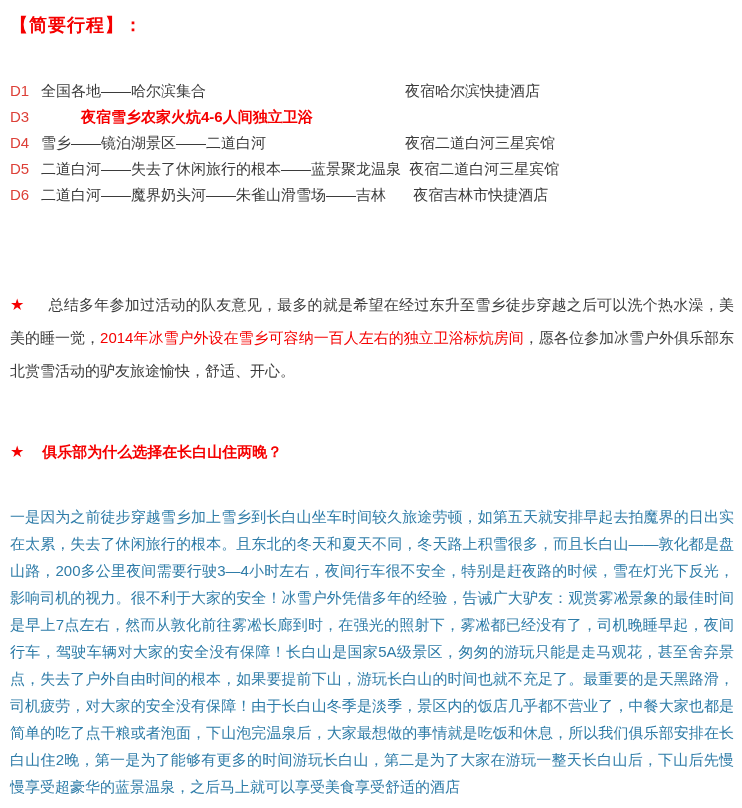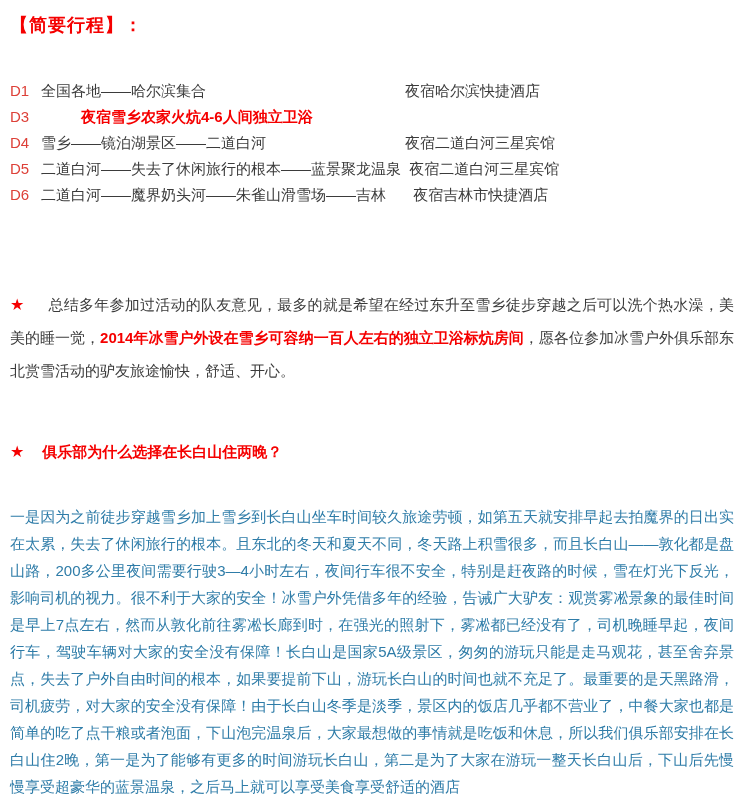--- a/index.html
+++ b/index.html
@@ -57,21 +57,21 @@
     color: var(--body-text);
     text-align: justify;
   }
   .star {
     color: var(--accent-red);
     font-size: 16px;
     margin-right: 24px;
   }
   .note1 .hl-red {
     color: var(--accent-red);
-    font-weight: bold;
+    font-weight: normal;
   }
   .note2 {
     margin-top: 55px;
     font-size: 15px;
     font-weight: bold;
     line-height: 20px;
     color: var(--accent-red);
   }
   .note2 .star { margin-right: 18px; font-weight: normal; }
   .explanation {

